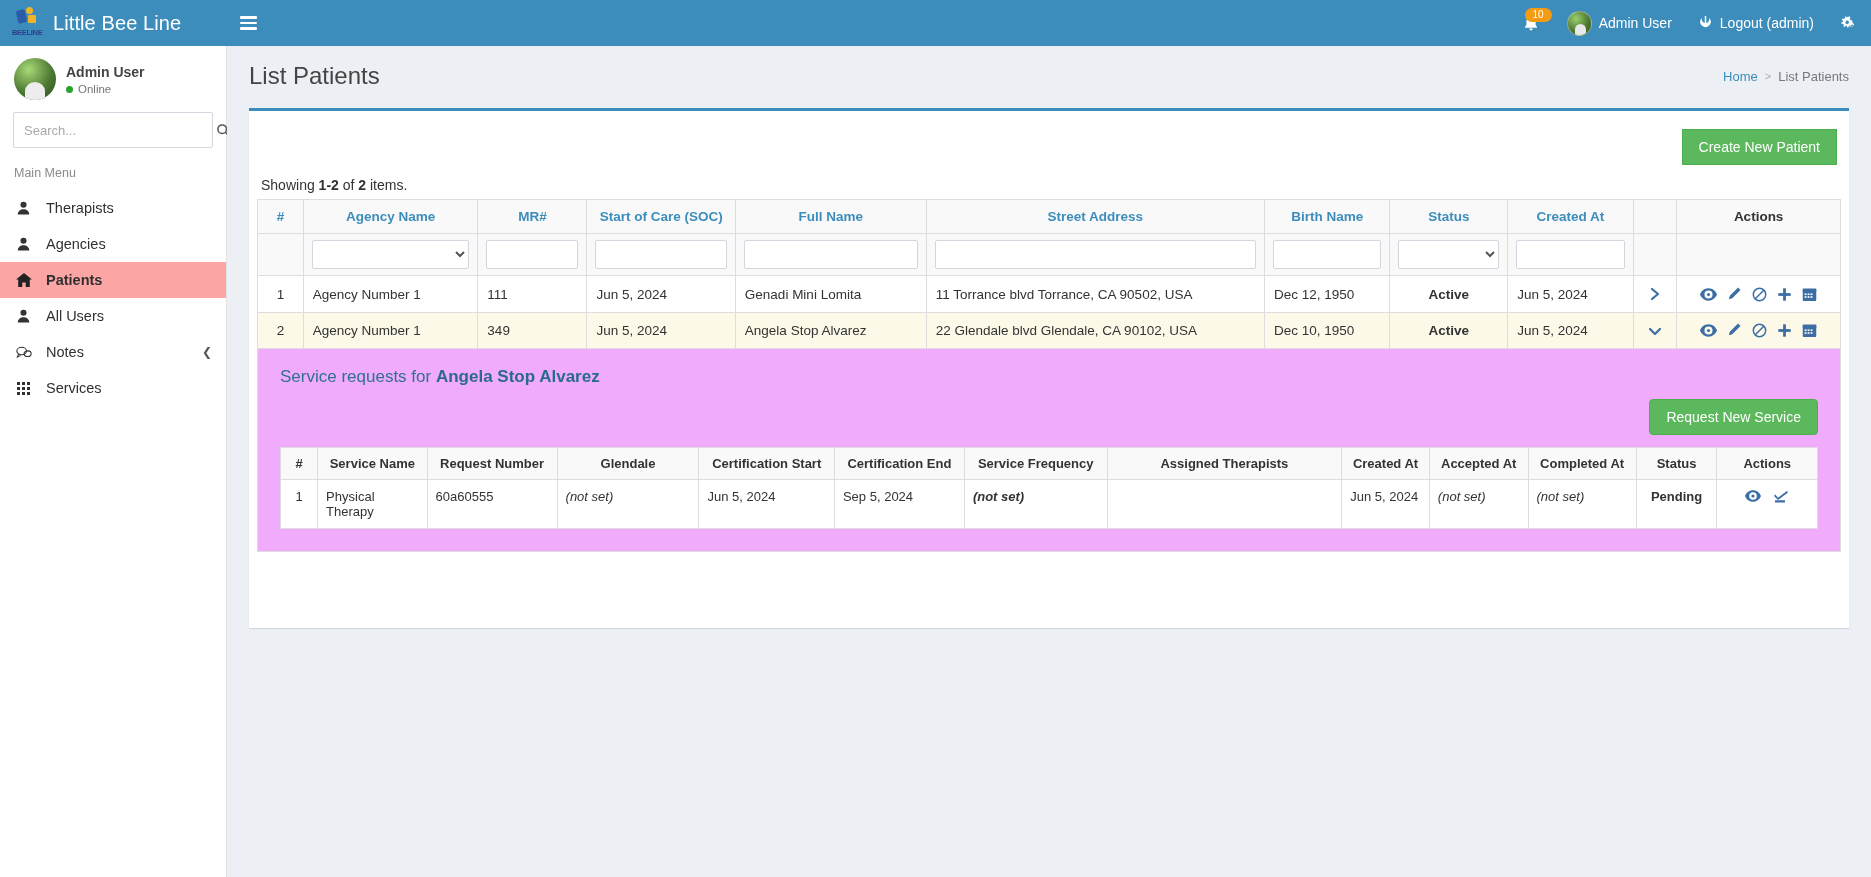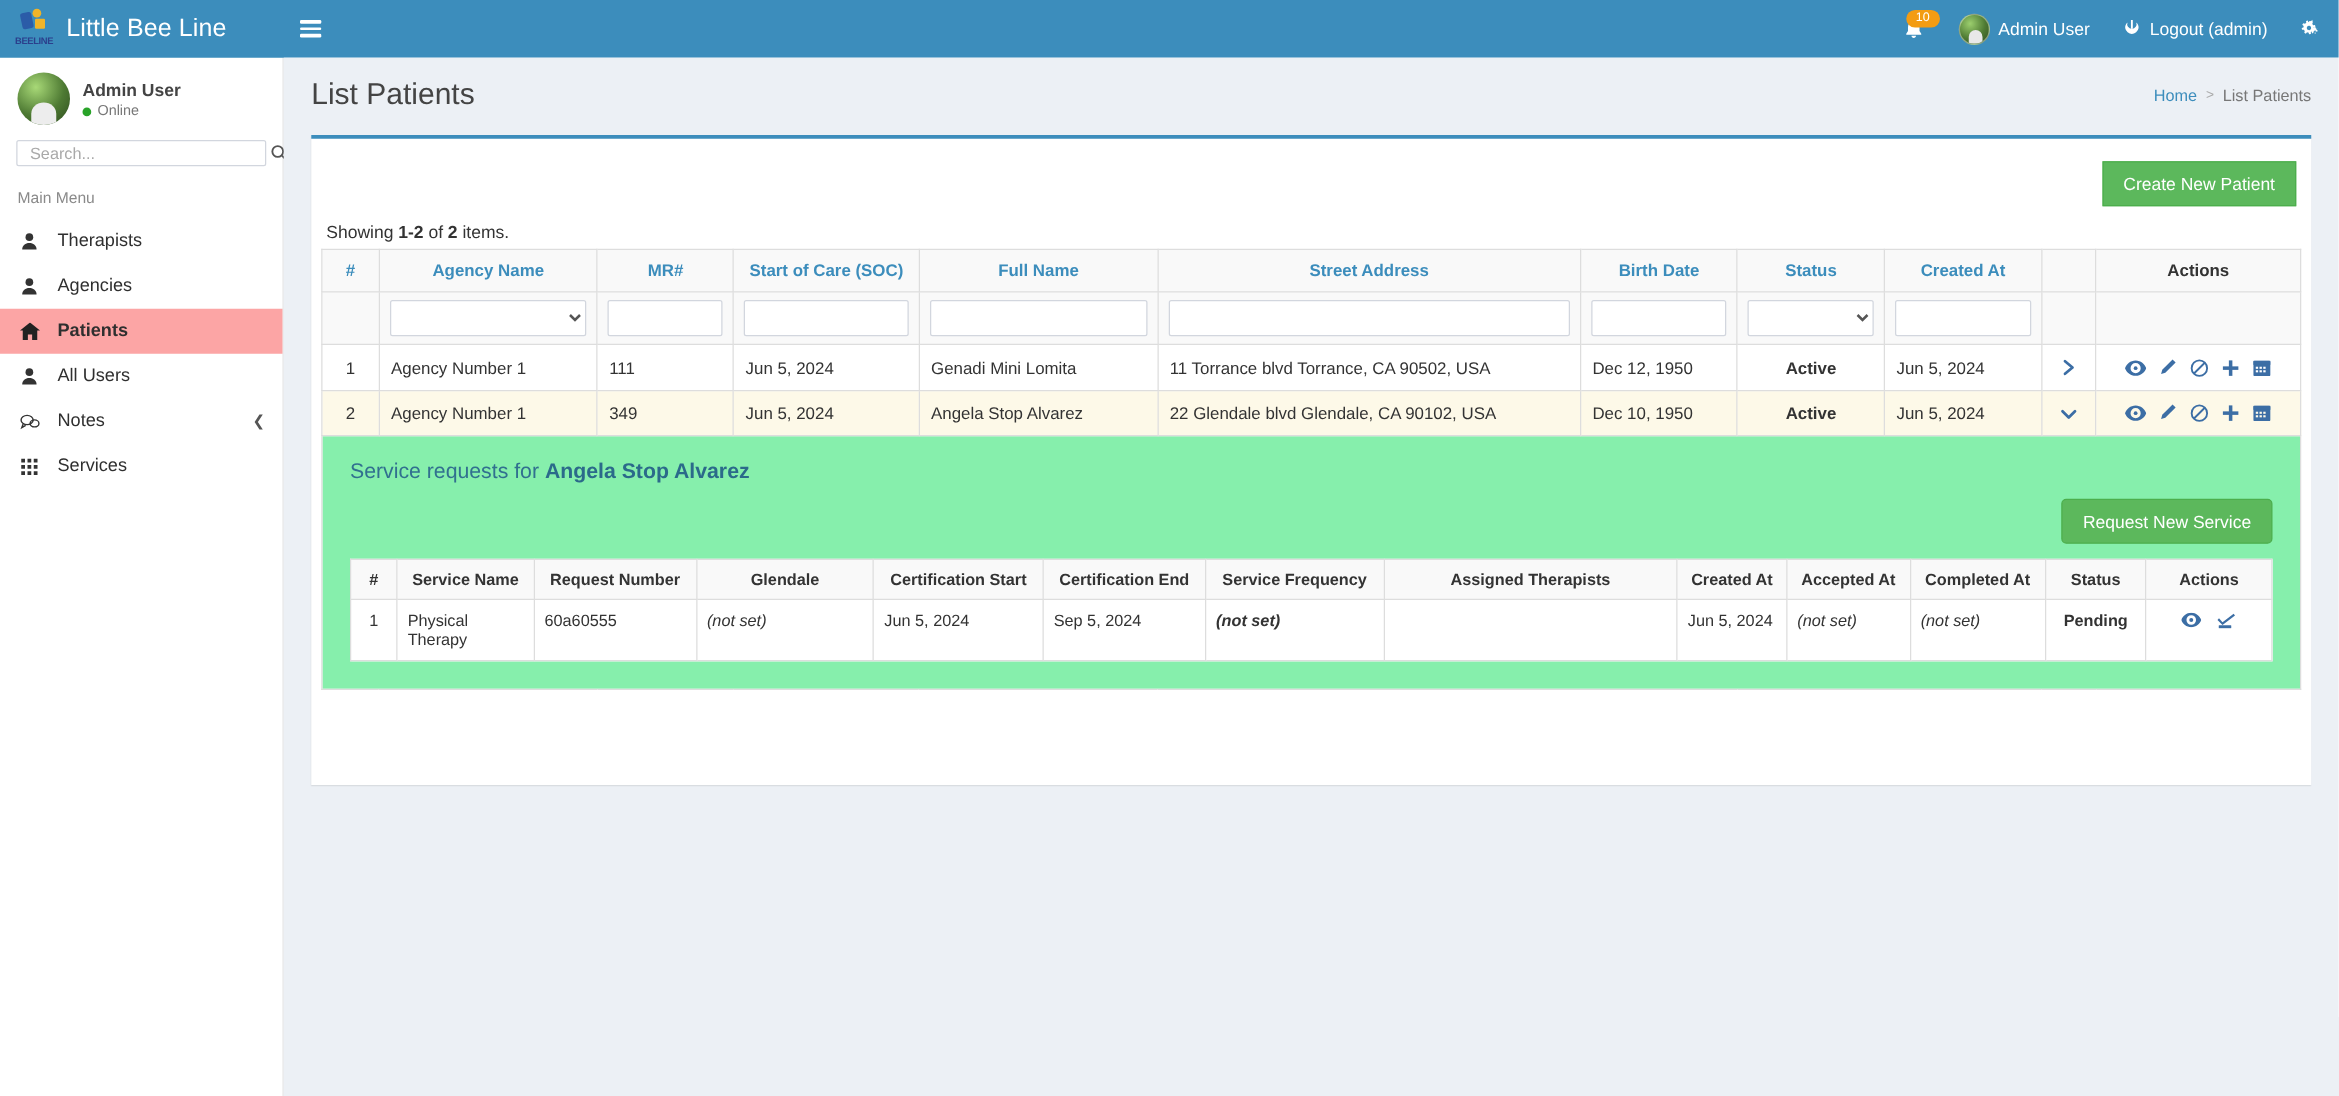--- a/index.html
+++ b/index.html
@@ -106,21 +106,21 @@
   .avatar-lg:after{
     content:""; position:absolute; left:11px; bottom:0px; width:20px; height:18px;
     background:#ededed; border-radius:50% 50% 0 0;
   }
   .user-info .uname { font-size:14px; font-weight:bold; color:#444; line-height:1.3;}
   .user-info .ustat { font-size:11.5px; color:#777; display:flex; align-items:center; gap:5px; margin-top:2px;}
   .dot-online { width:7px; height:7px; border-radius:50%; background:#29a329; display:inline-block;}
 
   .search-box {
     margin:0 13px 0 13px;
-    height:21px;
+    height:36px;
     border:1px solid #d2d6de;
     border-radius:2px;
     display:flex; align-items:center;
     background:#fff;
   }
   .search-box input {
     flex:1; border:none; outline:none;
     padding:0 10px; font-size:13px; color:#555;
     font-family:"Liberation Sans", sans-serif;
     background:transparent;
@@ -259,21 +259,21 @@
   td.status-active { color:#00a65a; font-weight:bold; text-align:center; }
   .act-icons {
     display:flex; align-items:center; justify-content:center; gap:10px;
     color:#3c6ea5;
   }
   .act-icons .ico { cursor:pointer; display:inline-flex; }
   .chev { color:#3c6ea5; display:flex; align-items:center; justify-content:center; cursor:pointer;}
 
   
   .subpanel {
-    background:#86efac;
+    background:#f0abfc;
     padding:18px 22px 22px 22px;
   }
   .subpanel-title {
     font-size:17px;
     color:#31708f;
     margin-bottom:12px;
   }
   .subpanel-title b { color:#2b6a8a; font-weight:bold; }
   .subpanel-toolbar { display:flex; justify-content:flex-end; margin-bottom:12px; }
 
@@ -489,21 +489,21 @@
 
       <table class="grid">
         <thead>
           <tr>
             <th style="width:42px">#</th>
             <th style="width:160px">Agency Name</th>
             <th style="width:100px">MR#</th>
             <th style="width:120px">Start of Care (SOC)</th>
             <th style="width:175px">Full Name</th>
             <th style="width:310px">Street Address</th>
-            <th style="width:115px">Birth Date</th>
+            <th style="width:115px">Birth Name</th>
             <th style="width:108px">Status</th>
             <th style="width:115px">Created At</th>
             <th style="width:40px"></th>
             <th class="plain" style="width:150px">Actions</th>
           </tr>
           <tr class="filters">
             <td></td>
             <td>
               <select><option></option></select>
             </td>

